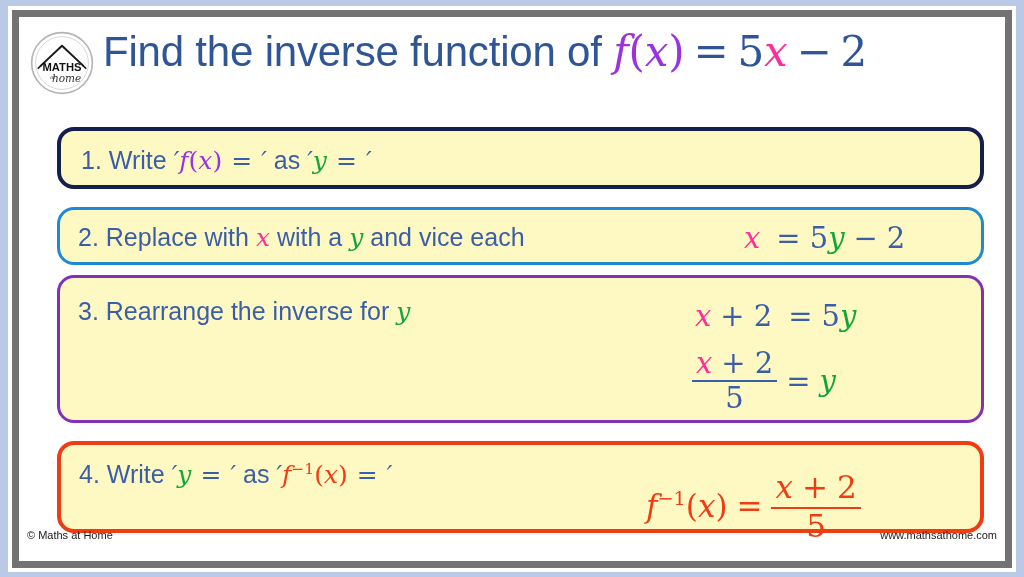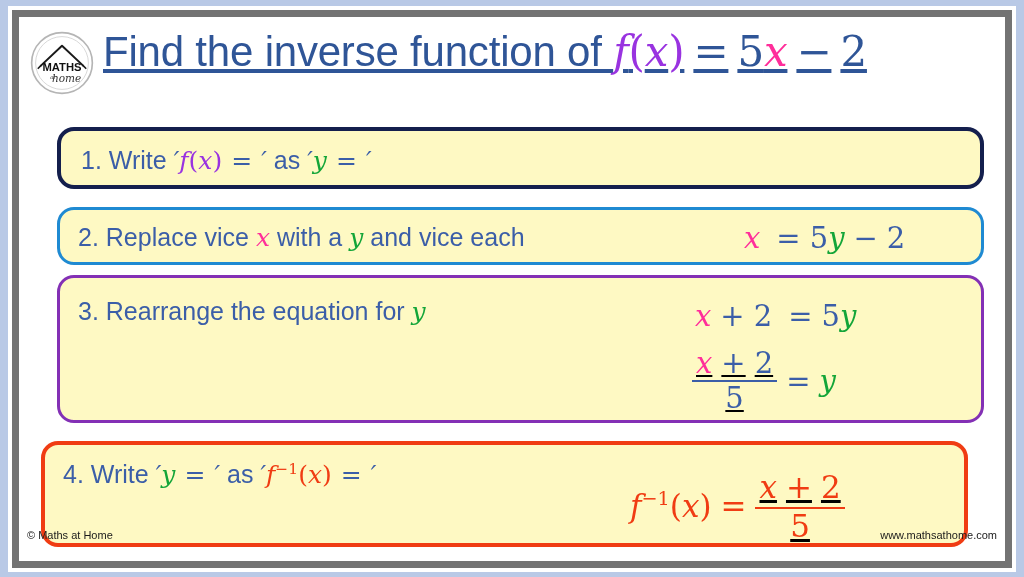--- a/index.html
+++ b/index.html
@@ -52,21 +52,20 @@
   }
 
   .title {
     position: absolute;
     left: 84px;
     top: 10px;
     font-size: 42px;
     color: #2f5597;
     white-space: nowrap;
     letter-spacing: -0.2px;
-    text-decoration: underline;
   }
   .title .mathvar { font-family: "DejaVu Serif", serif; font-style: italic; }
   .title .purple  { color: #9933e0; }
   .title .pink    { color: #ff2e9a; }
   .title .blue    { color: #2f5597; }
 
   
   .step {
     position: absolute;
     background: #fef9c3;
@@ -85,21 +84,21 @@
   .step-eq {
     position: absolute;
     white-space: nowrap;
     line-height: 1;
   }
 
   
   #step1 { left: 38px;  top: 110px; width: 927px; height: 62px;  border: 4px solid #141f4d; }
   #step2 { left: 38px;  top: 190px; width: 927px; height: 58px;  border: 3px solid #1f8ad2; }
   #step3 { left: 38px;  top: 258px; width: 927px; height: 148px; border: 3px solid #8330b5; }
-  #step4 { left: 22px;  top: 424px; width: 927px; height: 106px; border: 4px solid #f03c13; padding-left: 24px; }
+  #step4 { left: 38px;  top: 424px; width: 927px; height: 92px; border: 4px solid #f03c13; padding-left: 24px; }
 
   #step1 .step-label { left: 20px; top: 17px; }
   #step2 .step-label { left: 18px; top: 15px; }
   #step3 .step-label { left: 18px; top: 21px; }
   #step4 .step-label { left: 18px; top: 17px; }
 
   
   .mv { font-family: "DejaVu Serif", serif; font-style: italic; }
   .mn { font-family: "DejaVu Serif", serif; }
   .green  { color: #13a538; }
@@ -117,21 +116,20 @@
   #eq4 { left: 585px; top: 28px;  font-size: 31px; }
 
   
   .frac {
     display: inline-block;
     vertical-align: middle;
     text-align: center;
     line-height: 1.05;
     position: relative;
     top: -2px;
-    text-decoration: underline;
   }
   .frac .num { display: block; padding: 0 4px; }
   .frac .den { display: block; padding: 0 4px; }
   .frac .bar {
     display: block;
     height: 2px;
     margin: 2px 0 1px 0;
   }
   .bar-navy { background: #3b5ea8; }
   .bar-red  { background: #f03c13; }
@@ -189,32 +187,32 @@
     <div class="step-label">
       <span class="navy">1.</span>
       <span class="navy">Write </span><span class="navy mv">′</span><span class="purple mv">f</span><span class="purple mn">(</span><span class="purple mv">x</span><span class="purple mn">)</span><span class="sp"></span><span class="navy mn">=</span><span class="sp"></span><span class="navy mv">′</span><span class="navy"> as </span><span class="navy mv">′</span><span class="green mv">y</span><span class="sp"></span><span class="navy mn">=</span><span class="sp"></span><span class="navy mv">′</span>
     </div>
 
   </div>
 
   <div class="step" id="step2">
     <div class="step-label">
       <span class="navy">2.</span>
-      <span class="navy">Replace vice </span><span class="pink mv">x</span><span class="navy"> with a </span><span class="green mv">y</span><span class="navy"> and vice each</span>
+      <span class="navy">Replace with </span><span class="pink mv">x</span><span class="navy"> with a </span><span class="green mv">y</span><span class="navy"> and vice each</span>
     </div>
 
     <div class="step-eq" id="eq2">
       <span class="pink mv">x</span><span class="spw"></span><span class="navy mn">=</span><span class="sp"></span><span class="navy mn">5</span><span class="green mv">y</span><span class="sp"></span><span class="navy mn">−</span><span class="sp"></span><span class="navy mn">2</span>
     </div>
   </div>
 
   <div class="step" id="step3">
     <div class="step-label">
       <span class="navy">3.</span>
-      <span class="navy">Rearrange the equation for </span><span class="green mv">y</span>
+      <span class="navy">Rearrange the inverse for </span><span class="green mv">y</span>
     </div>
 
     <div class="step-eq" id="eq3a">
       <span class="pink mv">x</span><span class="sp"></span><span class="navy mn">+</span><span class="sp"></span><span class="navy mn">2</span><span class="spw"></span><span class="navy mn">=</span><span class="sp"></span><span class="navy mn">5</span><span class="green mv">y</span>
     </div>
 
     <div class="step-eq" id="eq3b">
       <span class="frac">
         <span class="num"><span class="pink mv">x</span><span class="sp"></span><span class="navy mn">+</span><span class="sp"></span><span class="navy mn">2</span></span>
         <span class="bar bar-navy"></span>

